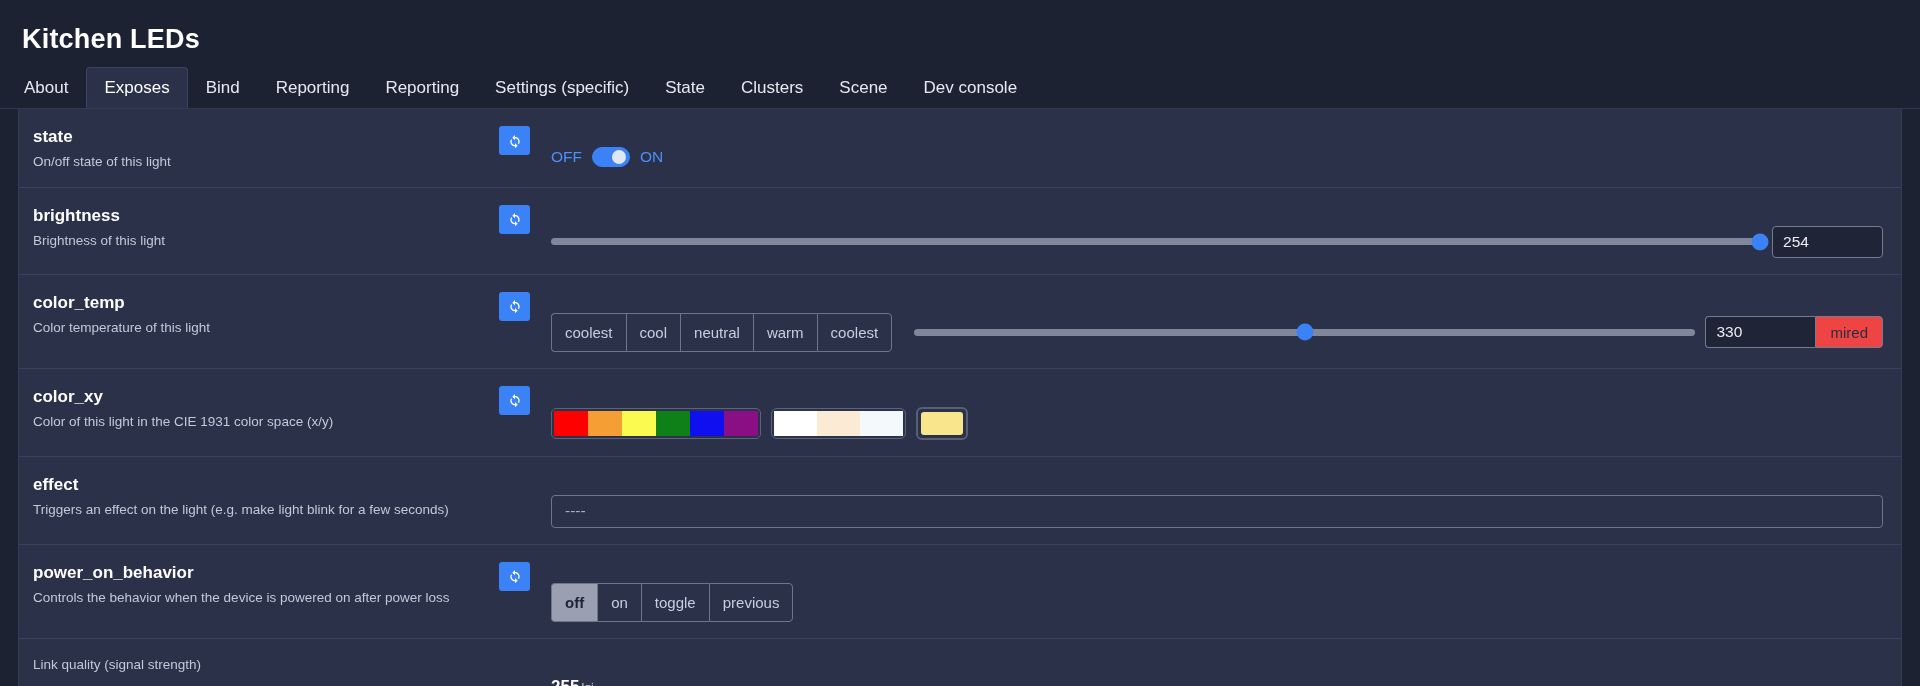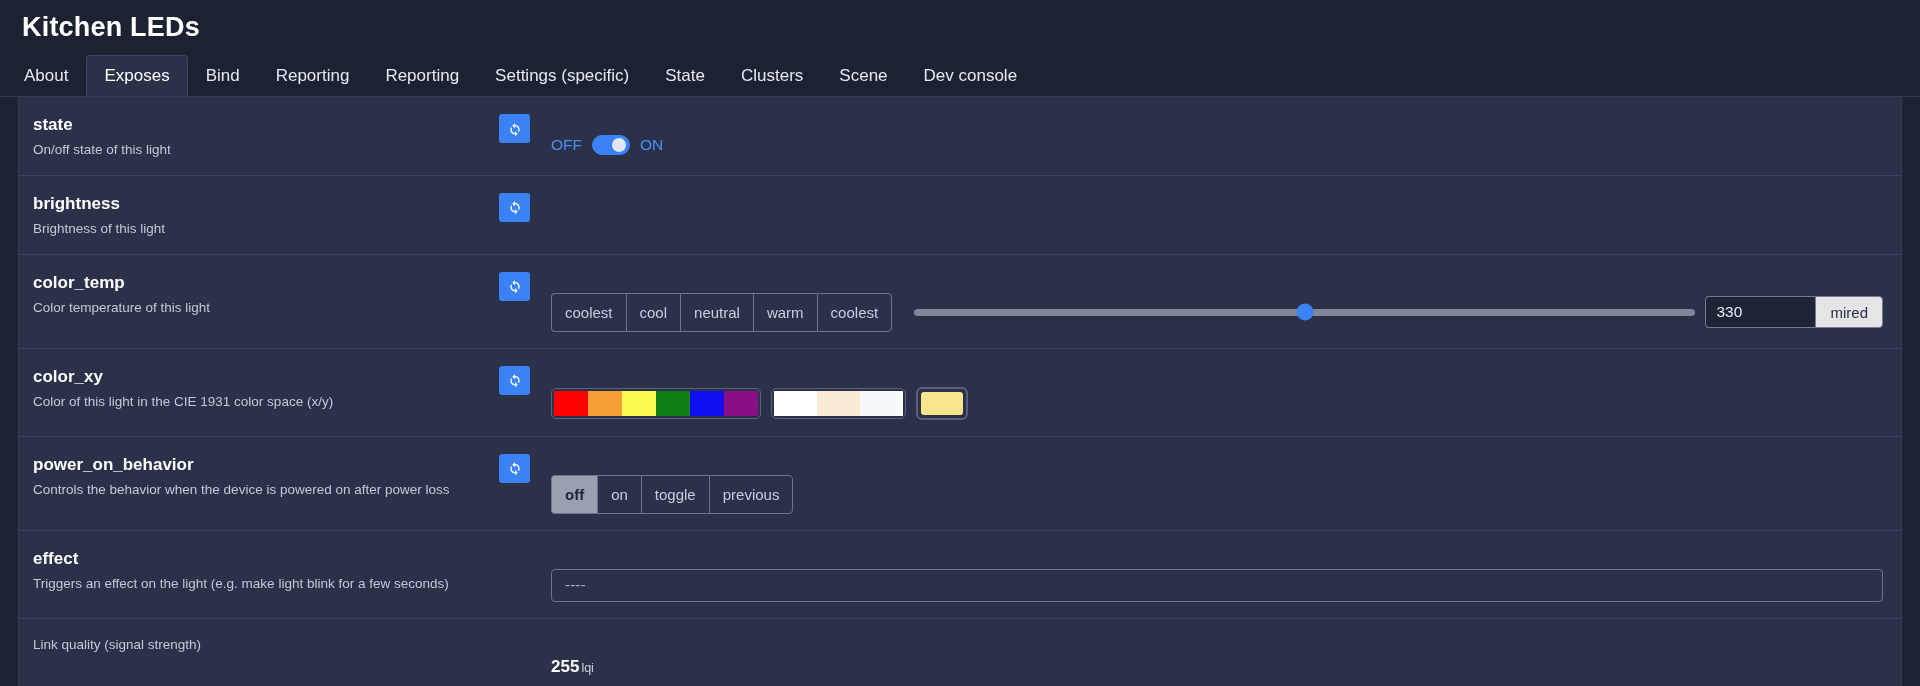--- a/index.html
+++ b/index.html
@@ -13,21 +13,21 @@
   .app {
     width: 1920px; height: 686px;
     background: #1d2233;
     position: relative;
   }
   
   .page-title {
     color: #ffffff;
     font-size: 27px;
     font-weight: bold;
-    padding: 12px 0 0 22px;
+    padding: 24px 0 0 22px;
     letter-spacing: 0.2px;
   }
   
   .tabbar {
     display: flex;
     align-items: stretch;
     height: 42px;
     margin-top: 12px;
     padding-left: 6px;
     border-bottom: 1px solid #333a50;
@@ -175,21 +175,21 @@
     display: flex;
     align-items: stretch;
   }
   .input-group .num-input {
     border-top-right-radius: 0;
     border-bottom-right-radius: 0;
     border-right: none;
   }
   .input-addon {
     height: 32px;
-    background: #e5e5e5;
+    background: #ef4444;
     border: 1px solid #737b92;
     border-top-right-radius: 4px;
     border-bottom-right-radius: 4px;
     color: #272e42;
     font-size: 15px;
     padding: 12px 14px;
     display: flex;
     align-items: center;
   }
   
@@ -347,20 +347,27 @@
       <div class="row-label">
         <div class="row-name">brightness</div>
         <div class="row-desc">Brightness of this light</div>
       </div>
       <div class="row-refresh-cell">
         <button class="refresh-btn">
           <svg width="16" height="16" viewBox="0 0 24 24">
             <path fill="#ffffff" d="M12 6V3L8 7l4 4V8c2.76 0 5 2.24 5 5 0 .85-.22 1.65-.6 2.35l1.46 1.46A6.96 6.96 0 0 0 19 13c0-3.87-3.13-7-7-7zm0 12c-2.76 0-5-2.24-5-5 0-.85.22-1.65.6-2.35L6.14 9.19A6.96 6.96 0 0 0 5 13c0 3.87 3.13 7 7 7v3l4-4-4-4v3z"></path>
           </svg>
         </button>
+      </div>
+      <div class="row-control">
+        <div class="slider-wrap" style="width:1237px;">
+          <div class="slider-track"></div>
+          <div class="slider-thumb" id="br-thumb" style="left: 100%;"></div>
+        </div>
+        <div class="num-input" style="width:113px; margin-left:12px;">254</div>
       </div>
     </div>
 
     <div class="row">
       <div class="row-label">
         <div class="row-name">color_temp</div>
         <div class="row-desc">Color temperature of this light</div>
       </div>
       <div class="row-refresh-cell">
         <button class="refresh-btn">
@@ -417,20 +424,31 @@
           </div>
           <div class="current-swatch-box">
             <span class="current-swatch" id="curcol" style="background: rgb(249, 230, 140);"></span>
           </div>
         </div>
       </div>
     </div>
 
     <div class="row">
       <div class="row-label">
+        <div class="row-name">effect</div>
+        <div class="row-desc">Triggers an effect on the light (e.g. make light blink for a few seconds)</div>
+      </div>
+      <div class="row-refresh-cell"></div>
+      <div class="row-control">
+        <div class="select-box">----</div>
+      </div>
+    </div>
+
+    <div class="row">
+      <div class="row-label">
         <div class="row-name">power_on_behavior</div>
         <div class="row-desc">Controls the behavior when the device is powered on after power loss</div>
       </div>
       <div class="row-refresh-cell">
         <button class="refresh-btn">
           <svg width="16" height="16" viewBox="0 0 24 24">
             <path fill="#ffffff" d="M12 6V3L8 7l4 4V8c2.76 0 5 2.24 5 5 0 .85-.22 1.65-.6 2.35l1.46 1.46A6.96 6.96 0 0 0 19 13c0-3.87-3.13-7-7-7zm0 12c-2.76 0-5-2.24-5-5 0-.85.22-1.65.6-2.35L6.14 9.19A6.96 6.96 0 0 0 5 13c0 3.87 3.13 7 7 7v3l4-4-4-4v3z"></path>
           </svg>
         </button>
       </div>
@@ -439,31 +457,20 @@
           <div class="bg-btn selected">off</div>
           <div class="bg-btn">on</div>
           <div class="bg-btn">toggle</div>
           <div class="bg-btn">previous</div>
         </div>
       </div>
     </div>
 
     <div class="row">
       <div class="row-label">
-        <div class="row-name">effect</div>
-        <div class="row-desc">Triggers an effect on the light (e.g. make light blink for a few seconds)</div>
-      </div>
-      <div class="row-refresh-cell"></div>
-      <div class="row-control">
-        <div class="select-box">----</div>
-      </div>
-    </div>
-
-    <div class="row">
-      <div class="row-label">
         <div class="row-desc">Link quality (signal strength)</div>
       </div>
       <div class="row-refresh-cell"></div>
       <div class="row-control">
         <div class="plain-value">
           <span>255</span>
           <span class="plain-unit">lqi</span>
         </div>
       </div>
     </div>

